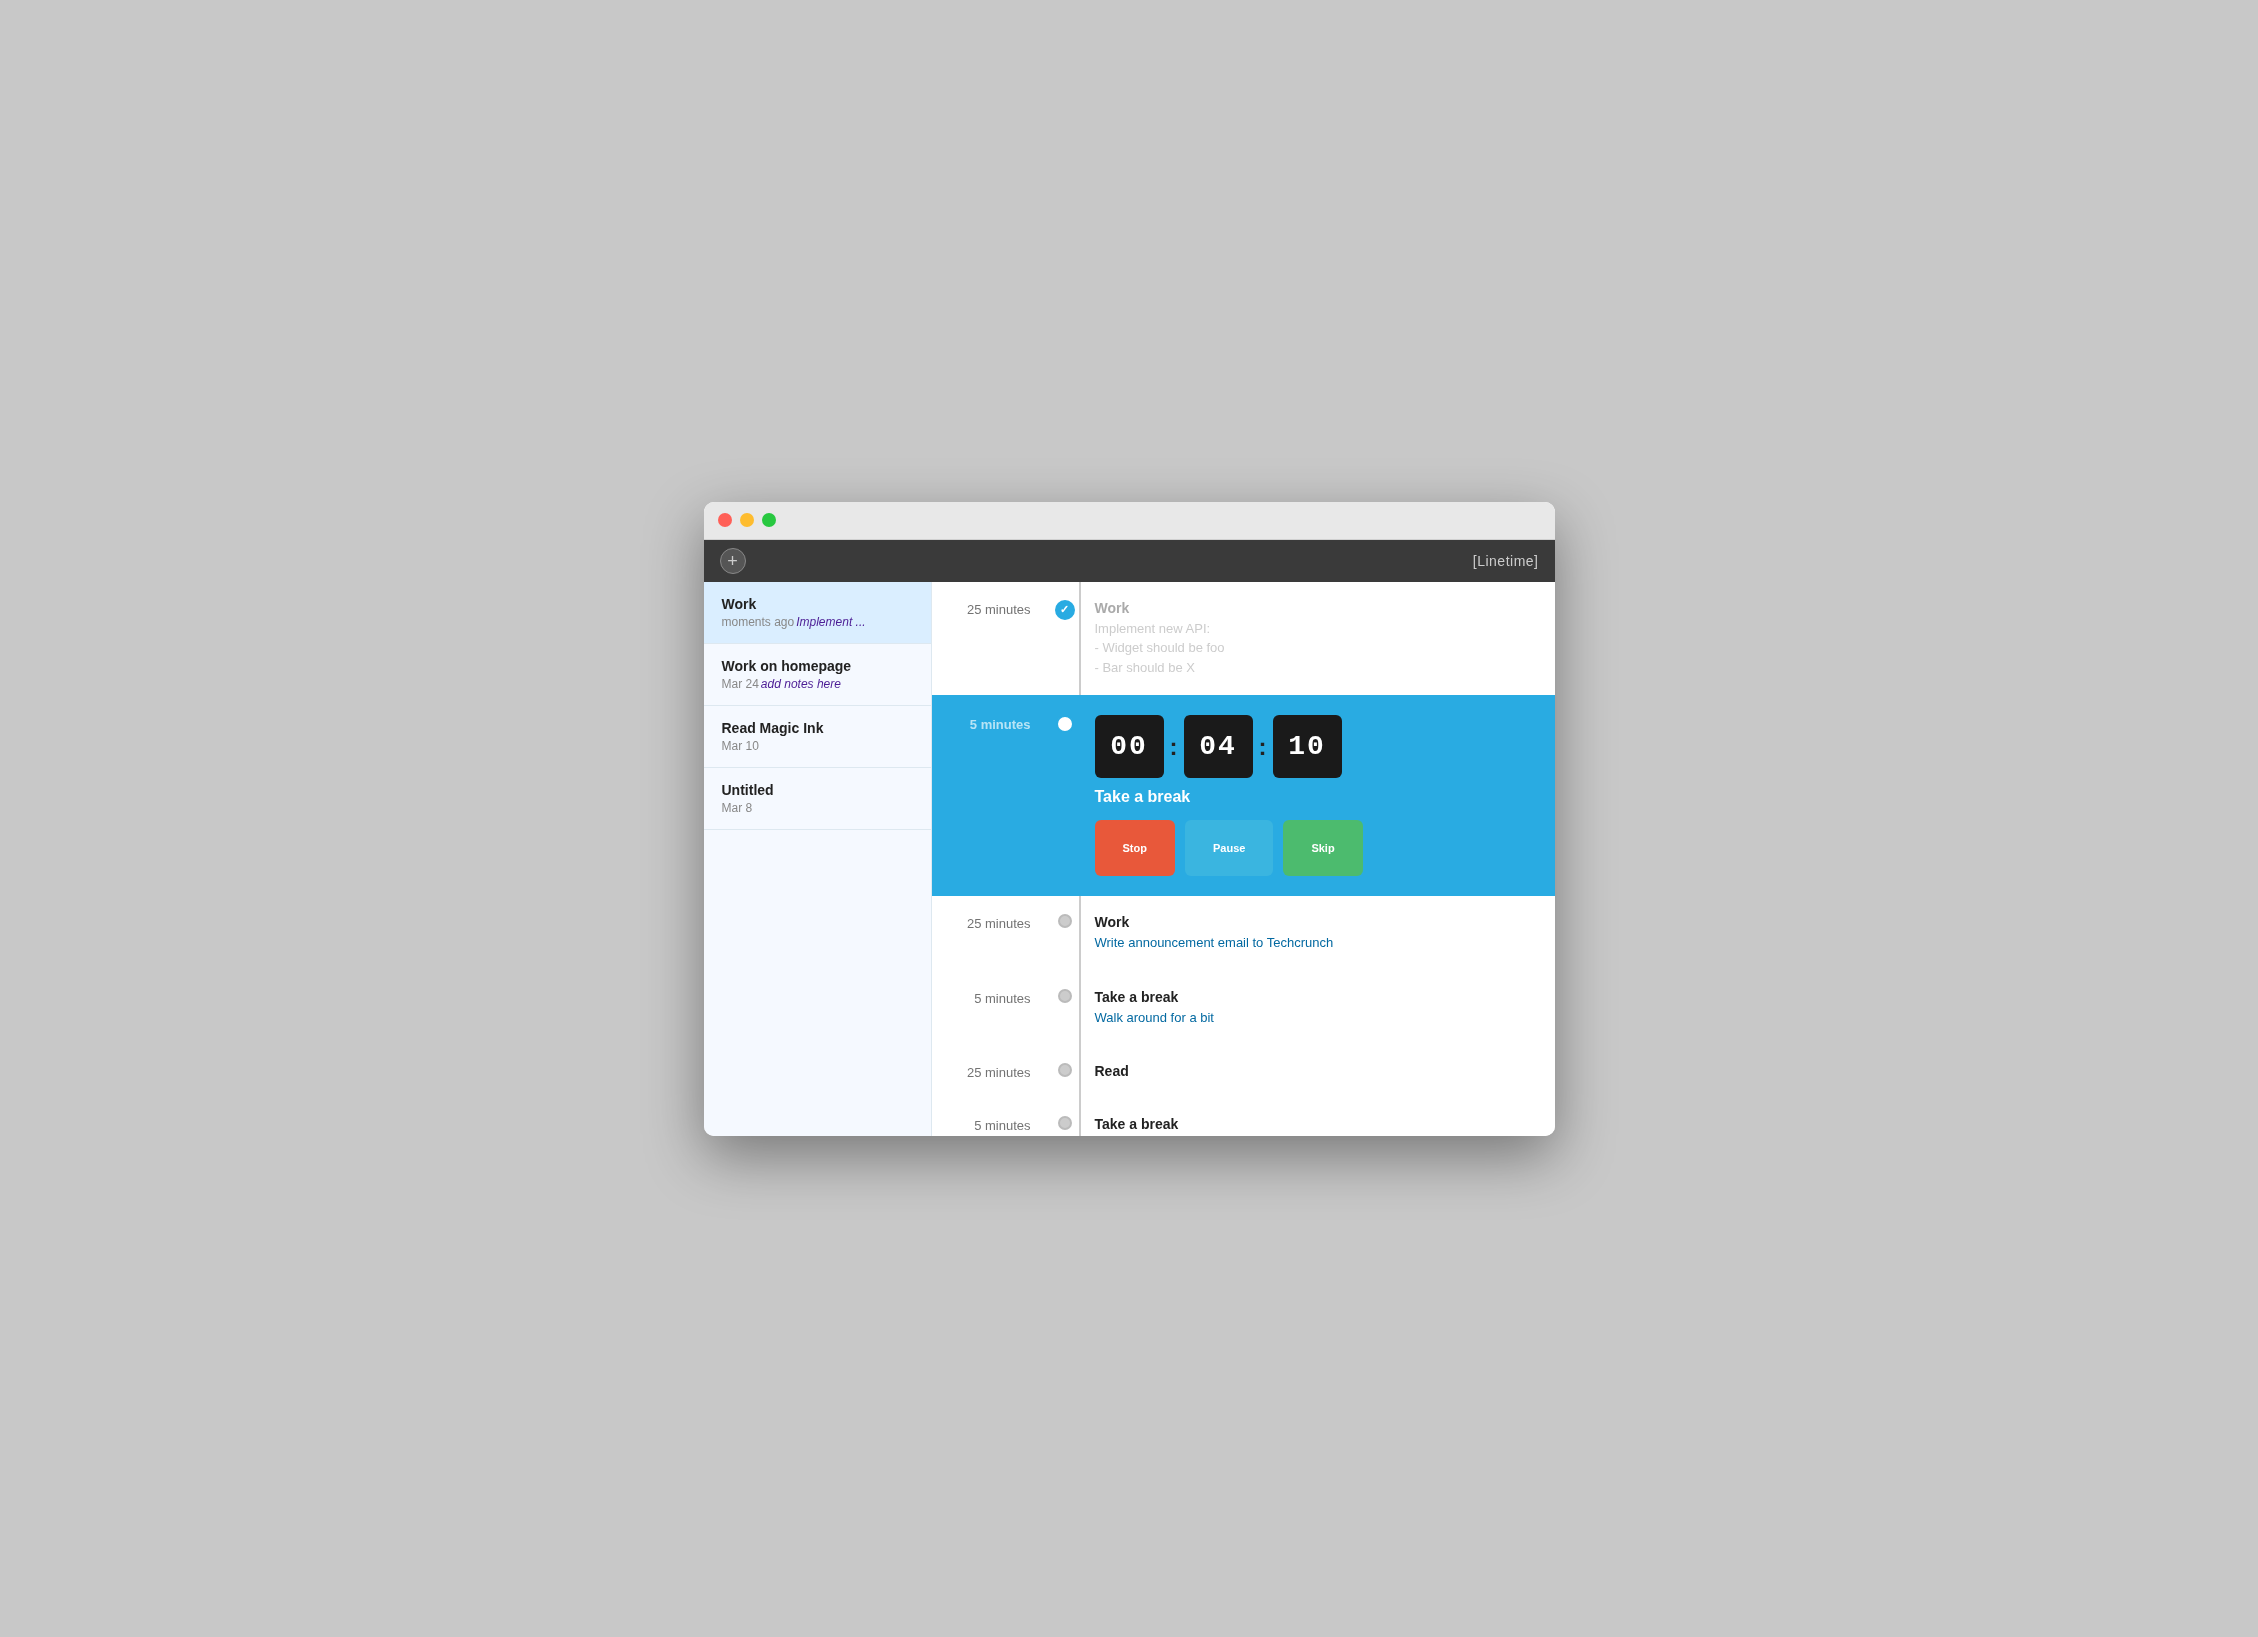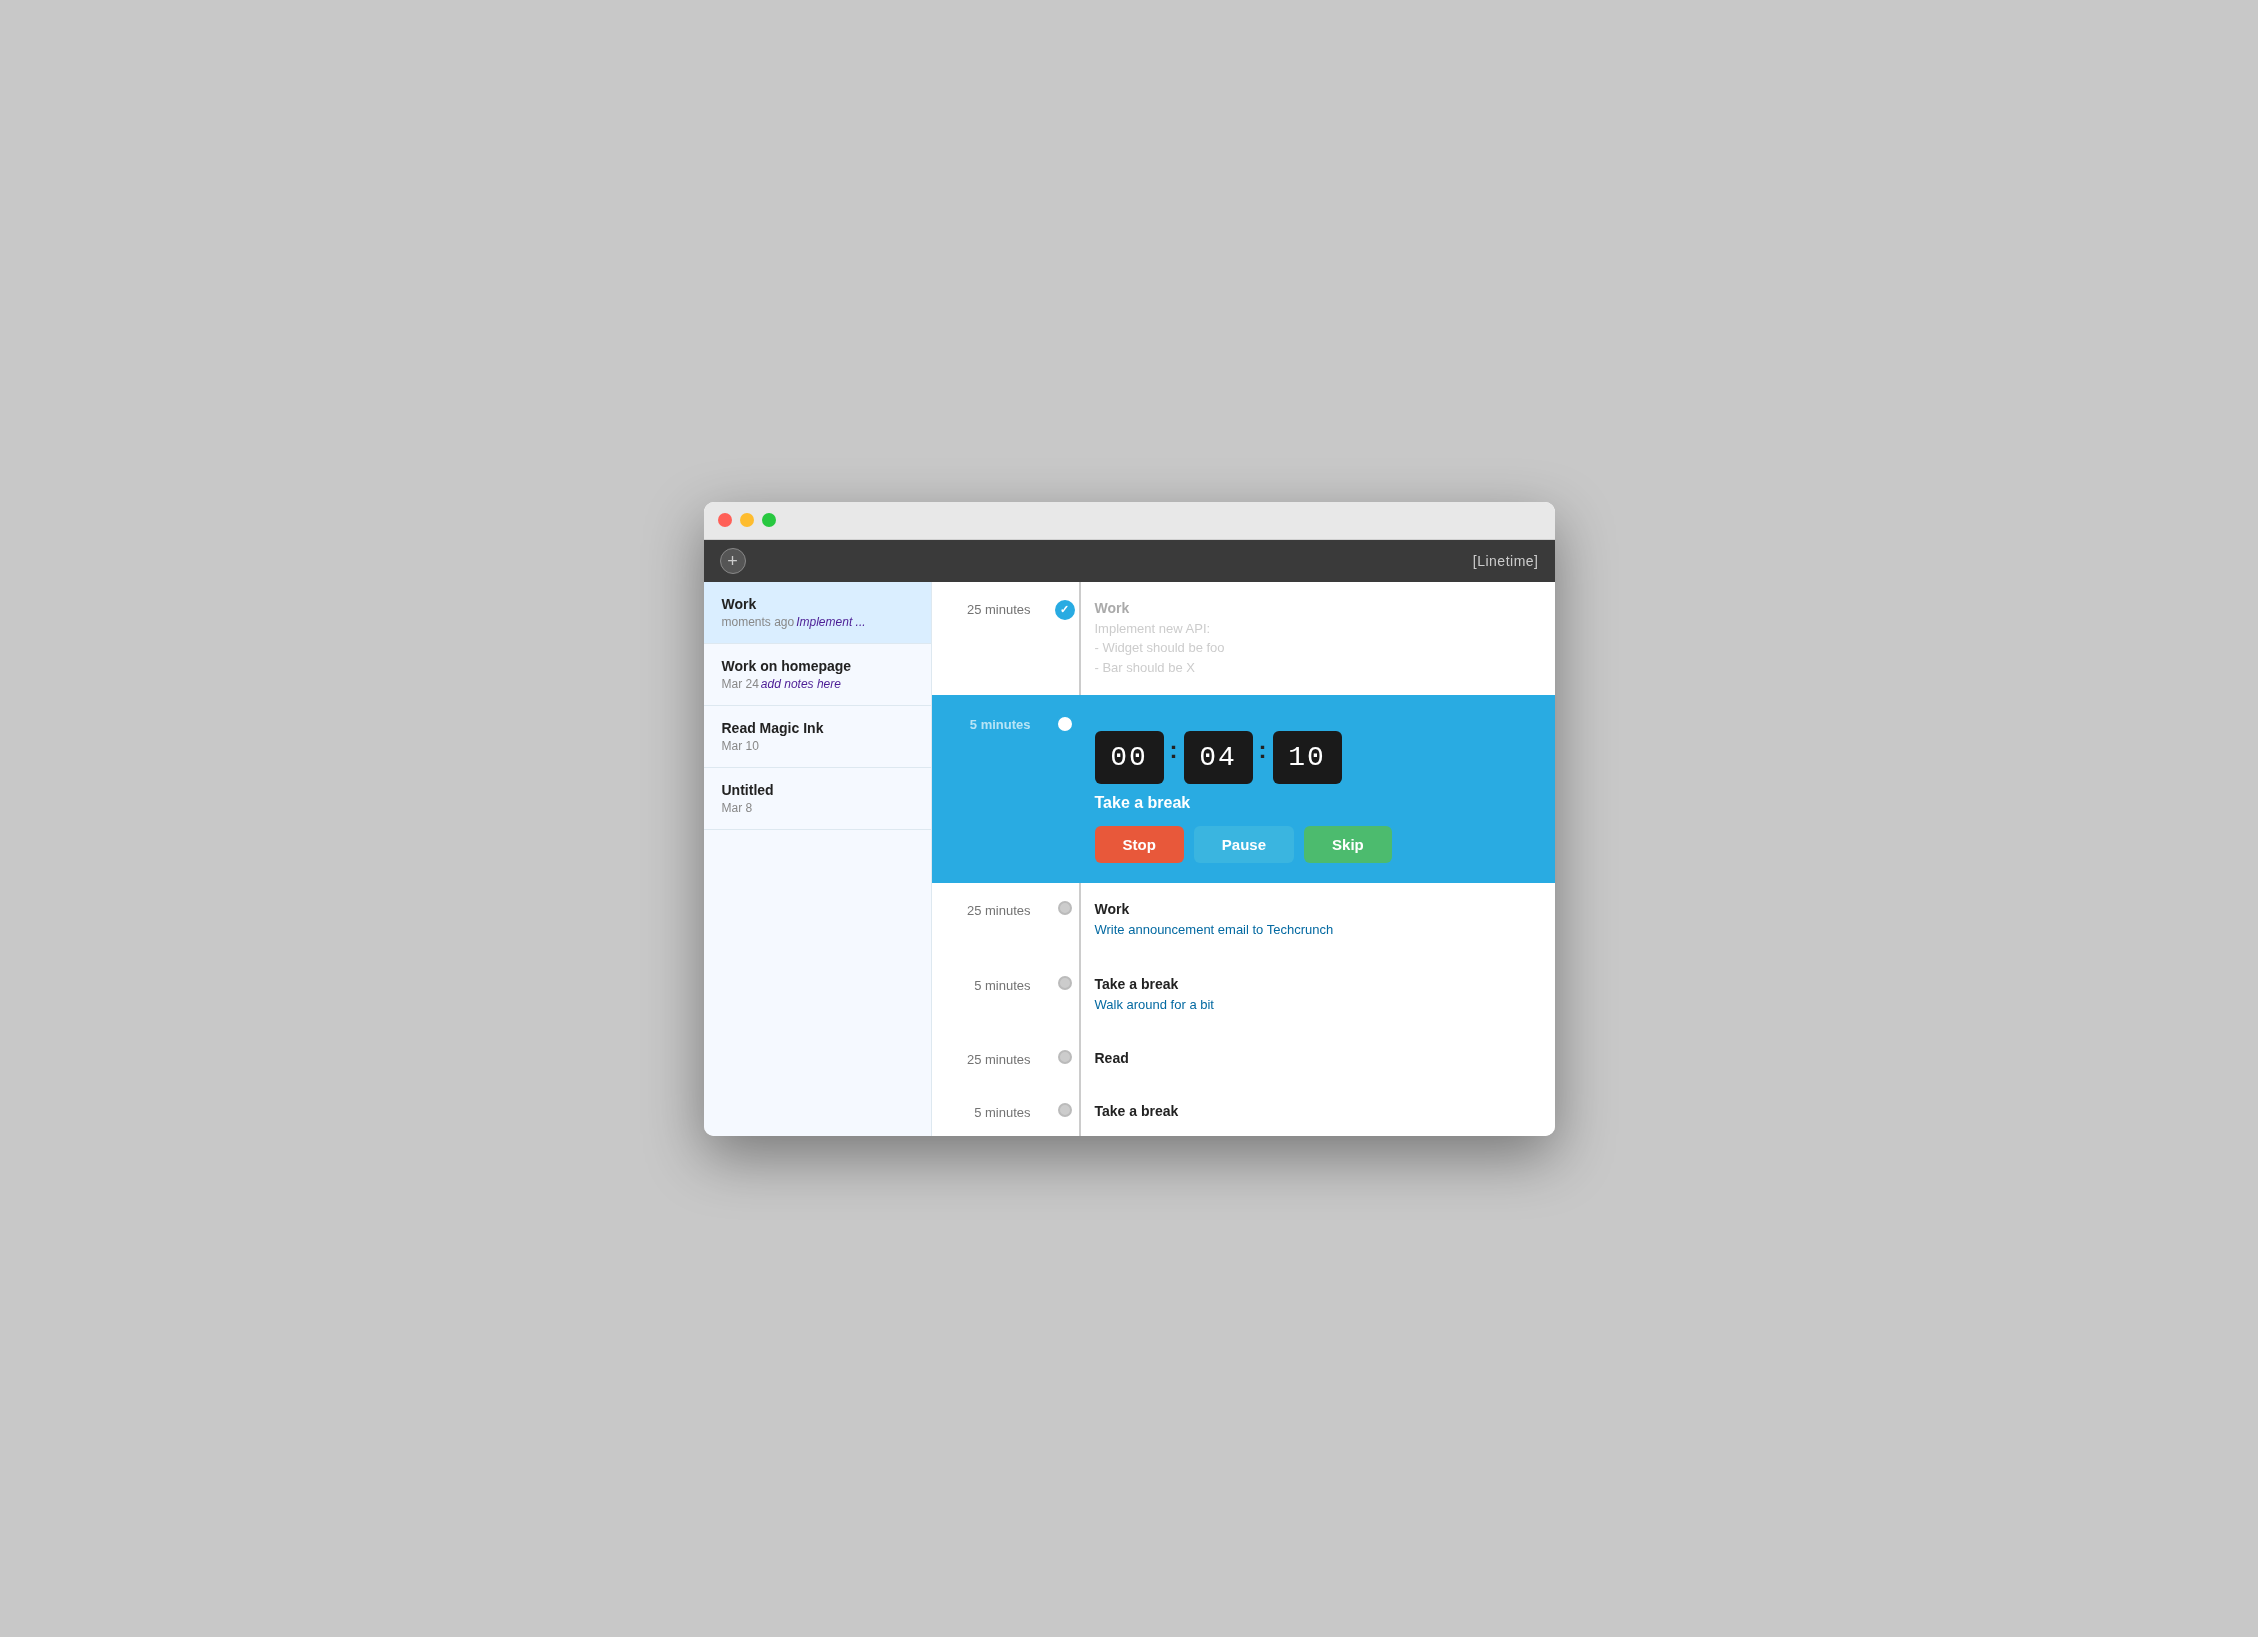--- a/index.html
+++ b/index.html
@@ -209,52 +209,51 @@
     .timer-display {
       display: flex;
       align-items: center;
       gap: 4px;
       margin-bottom: 10px;
     }
     .timer-block {
       background: #1a1a1a;
       color: #fff;
       font-size: 28px;
-      font-weight: 400;
+      font-weight: 700;
       width: 69px;
-      height: 53px;
+      height: 63px;
       border-radius: 6px;
       display: flex;
       align-items: center;
       justify-content: center;
       font-family: 'Courier New', monospace;
       letter-spacing: 2px;
-      margin-top: 16px;
     }
     .timer-colon {
       color: #222;
       font-size: 24px;
       font-weight: 700;
       margin: 0 2px;
     }
     .break-title {
       color: #fff;
       font-weight: 700;
       font-size: 16px;
       margin-bottom: 14px;
     }
     .break-buttons {
       display: flex;
       gap: 10px;
     }
     .btn {
-      padding: 10px 28px;
+      padding: 22px 28px;
       border-radius: 6px;
       border: none;
-      font-size: 15px;
+      font-size: 11px;
       font-weight: 600;
       cursor: pointer;
       color: #fff;
     }
     .btn-stop { background: #e8583a; }
     .btn-pause { background: #3ab5e0; }
     .btn-skip { background: #4cbb6e; }
     
     .timeline-item.normal .item-title {
       color: #222;

